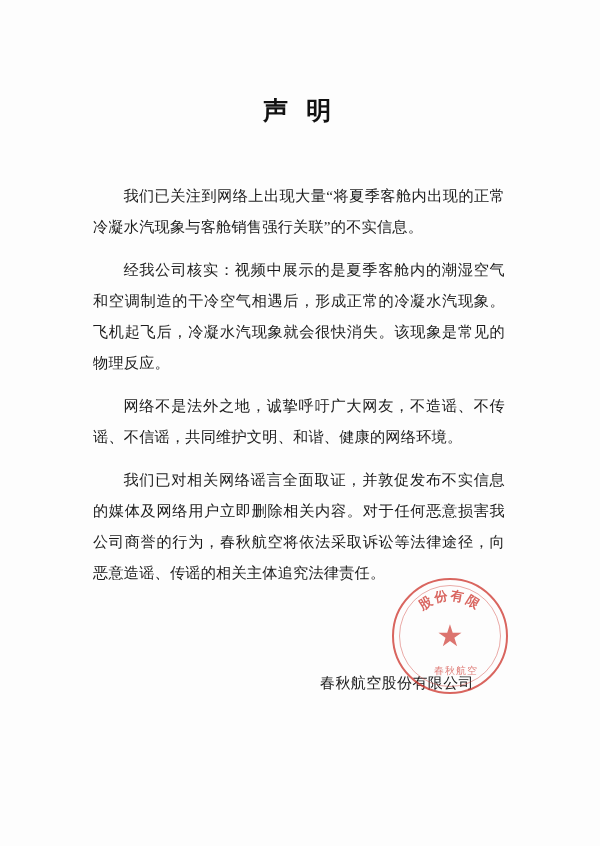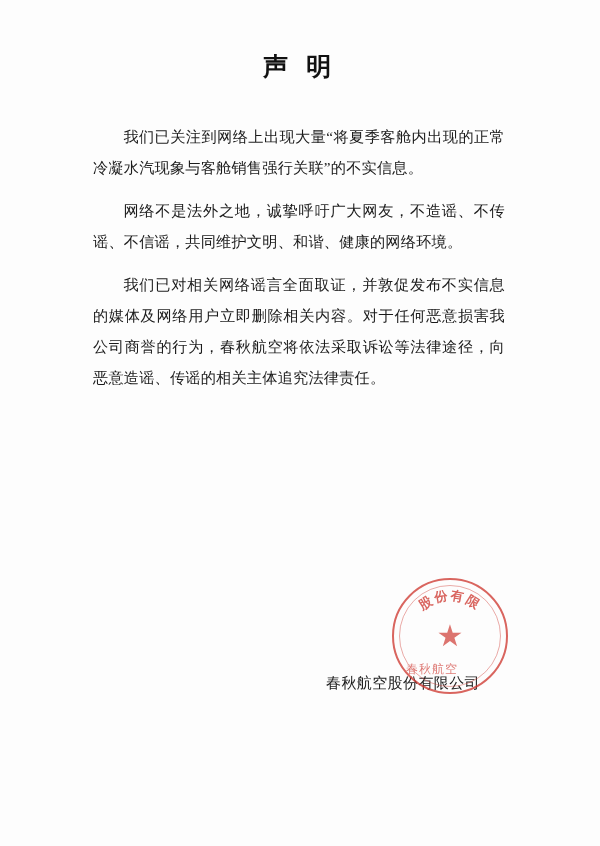--- a/index.html
+++ b/index.html
@@ -21,40 +21,40 @@
     background: #fdfdfd;
     box-sizing: border-box;
   }
   .doc-title {
     text-align: center;
     font-size: 25px;
     font-weight: bold;
     letter-spacing: 6px;
     color: #111111;
     margin: 0;
-    padding-top: 50px;
+    padding-top: 94px;
     font-family: "Liberation Serif", "DejaVu Serif", serif;
   }
   .body-wrap {
     padding: 0 95px 0 93px;
-    margin-top: 38px;
+    margin-top: 53px;
   }
   .para {
     font-size: 15.2px;
     line-height: 31px;
     text-align: justify;
     text-justify: inter-ideograph;
     text-indent: 2em;
     margin: 0 0 12px 0;
     color: #1b1b1b;
     letter-spacing: 0.2px;
   }
   .sign-block {
     position: absolute;
-    right: 102px;
+    right: 108px;
     bottom: 148px;
     text-align: left;
     width: 190px;
     margin-top: 32px;
   }
   .sign-line {
     font-size: 15px;
     line-height: 30px;
     color: #1b1b1b;
     letter-spacing: 0.4px;
@@ -100,35 +100,37 @@
     color: #cf3b33;
     font-size: 30px;
     line-height: 1;
     opacity: 0.9;
   }
   .stamp-bottom-text {
     position: absolute;
     left: 12px;
     right: 0;
     bottom: 14px;
+    text-align: center;
     color: #cf3b33;
-    font-size: 12px;
+    font-size: 10px;
     letter-spacing: 1px;
     opacity: 0.85;
   }
 </style>
 </head>
 <body>
 
 <div class="page">
 
   <h1 class="doc-title">声 明</h1>
 
   <div class="body-wrap">
     <p class="para">我们已关注到网络上出现大量“将夏季客舱内出现的正常冷凝水汽现象与客舱销售强行关联”的不实信息。</p>
+    <p class="para">经我公司核实：视频中展示的是夏季客舱内的潮湿空气和空调制造的干冷空气相遇后，形成正常的冷凝水汽现象。飞机起飞后，冷凝水汽现象就会很快消失。该现象是常见的物理反应。</p>
     <p class="para">网络不是法外之地，诚挚呼吁广大网友，不造谣、不传谣、不信谣，共同维护文明、和谐、健康的网络环境。</p>
     <p class="para">我们已对相关网络谣言全面取证，并敦促发布不实信息的媒体及网络用户立即删除相关内容。对于任何恶意损害我公司商誉的行为，春秋航空将依法采取诉讼等法律途径，向恶意造谣、传谣的相关主体追究法律责任。</p>
   </div>
 
   <div class="sign-block">
     <div class="sign-line">春秋航空股份有限公司</div>
   </div>
 
   <div class="stamp">
     <div class="stamp-inner"></div>

